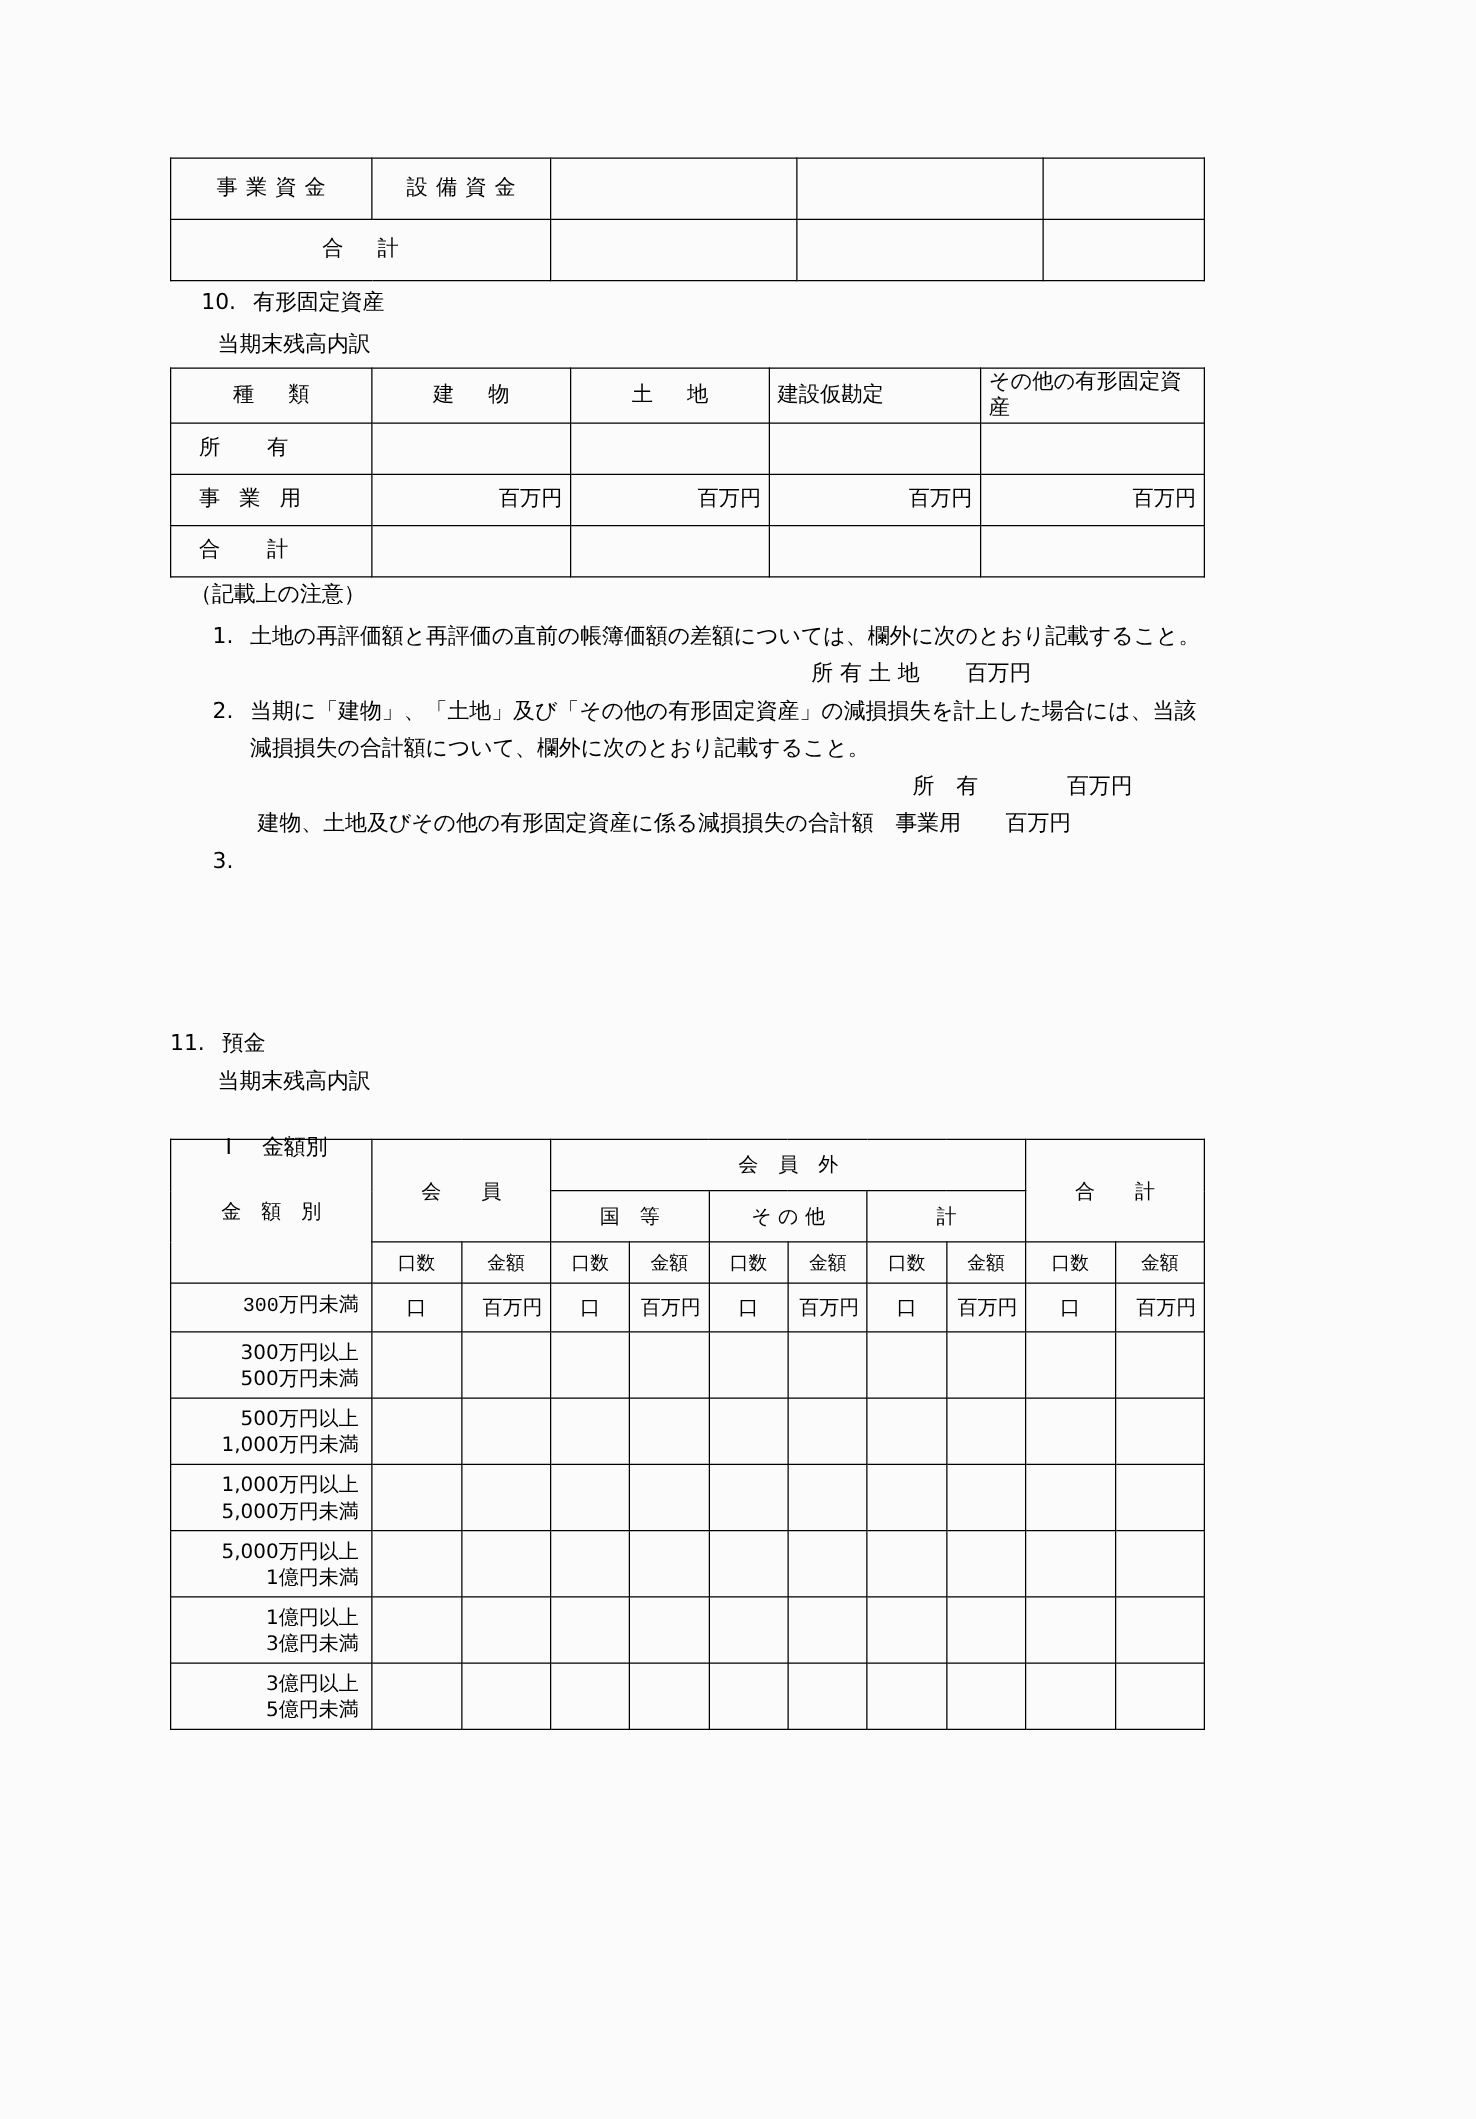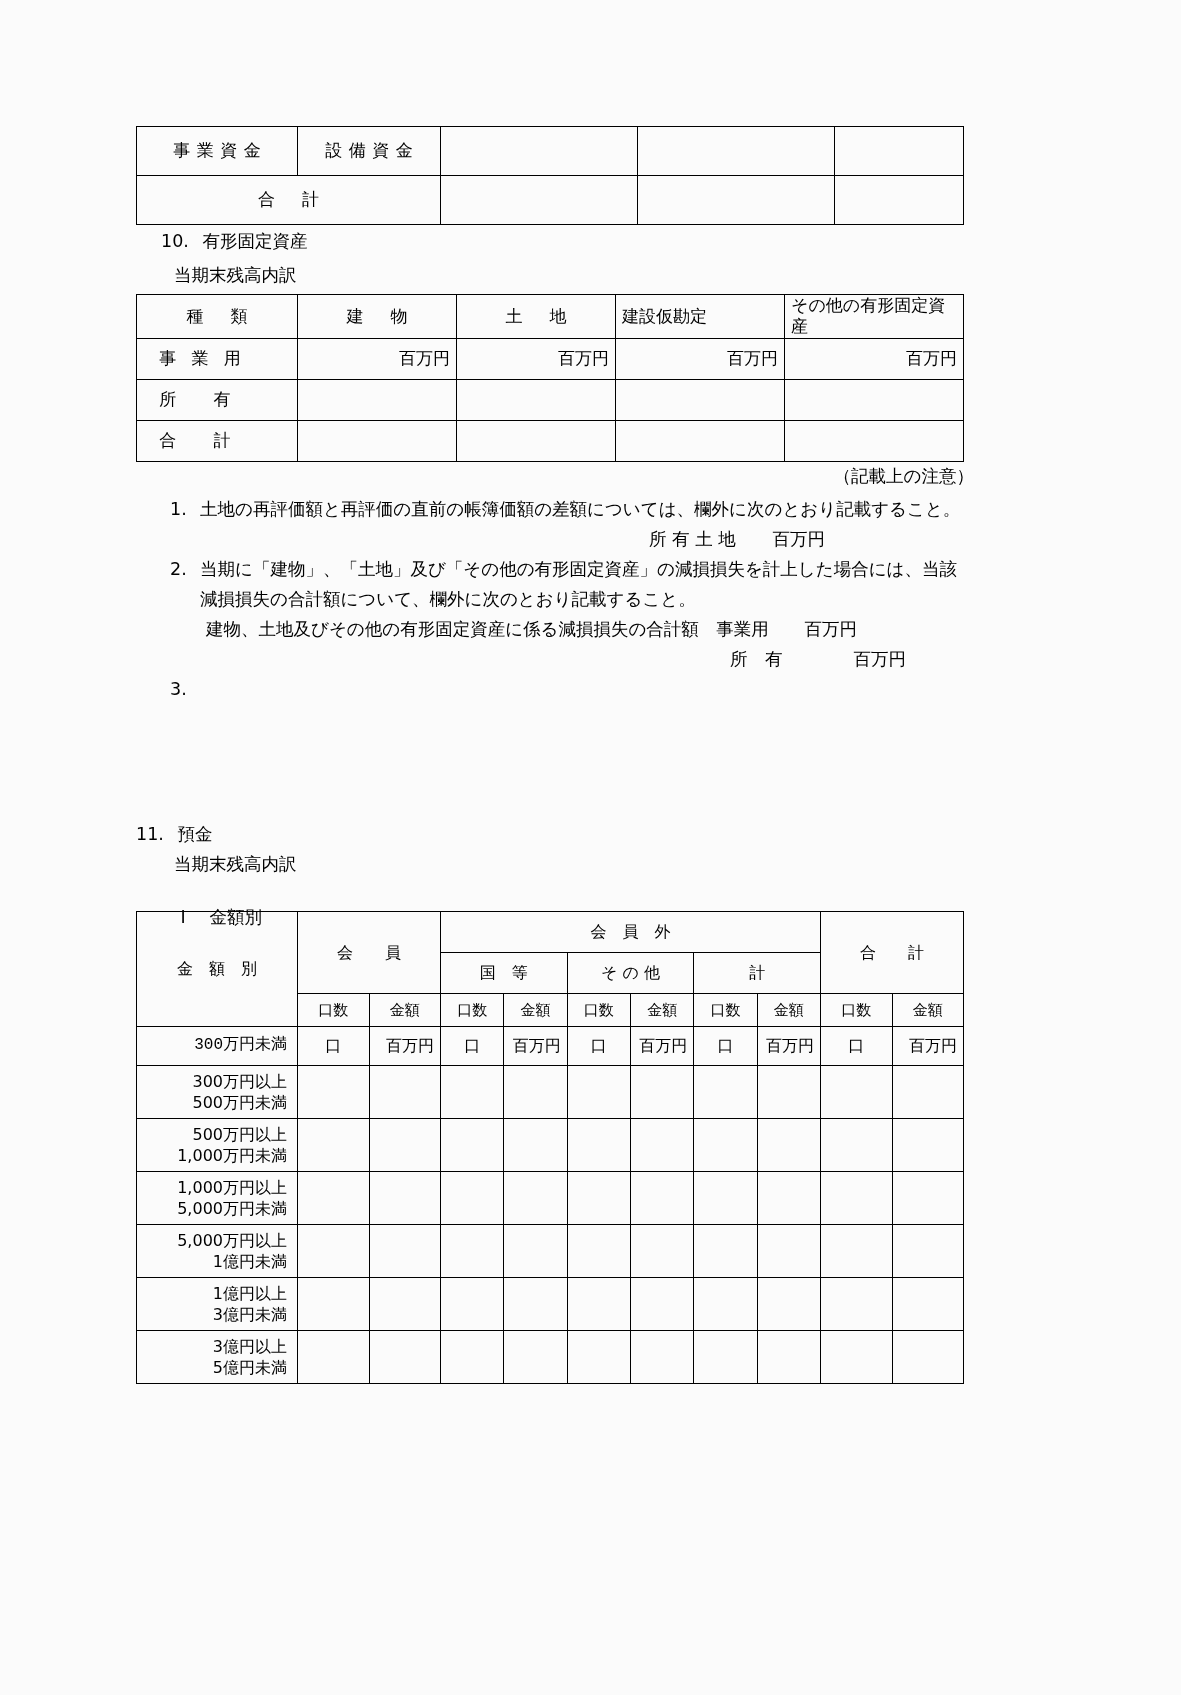--- a/index.html
+++ b/index.html
@@ -84,21 +84,21 @@
 
   
   .notes {
     position: absolute;
     left: 8px;
     top: 461px;
     width: 830px;
     font-size: 17.5px;
     line-height: 30px;
   }
-  .note-title { margin: 0 0 3px 8px; text-align: right; }
+  .note-title { margin: 0 0 3px 8px; }
   .note-item {
     position: relative;
     margin: 0 0 0 26px;
     padding-left: 30px;
   }
   .note-num {
     position: absolute;
     left: 0;
     top: 0;
   }
@@ -176,35 +176,35 @@
       </td>
       <td style="width:156px">
         <span class="ctr">建設仮勘定</span>
       </td>
       <td>
         <span class="ctr">その他の有形固定資産</span>
       </td>
     </tr>
     <tr>
       <td>
+        <span class="spread-wide" style="text-align:left;letter-spacing:2.2em">所有</span>
+      </td>
+      <td></td>
+      <td></td>
+      <td></td>
+      <td></td>
+    </tr>
+    <tr>
+      <td>
         <span class="spread-wide" style="text-align:left;letter-spacing:0.9em">事業用</span>
       </td>
       <td class="rgt">百万円</td>
       <td class="rgt">百万円</td>
       <td class="rgt">百万円</td>
       <td class="rgt">百万円</td>
-    </tr>
-    <tr>
-      <td>
-        <span class="spread-wide" style="text-align:left;letter-spacing:2.2em">所有</span>
-      </td>
-      <td></td>
-      <td></td>
-      <td></td>
-      <td></td>
     </tr>
     <tr>
       <td>
         <span class="spread-wide" style="text-align:left;letter-spacing:2.2em">合計</span>
       </td>
       <td></td>
       <td></td>
       <td></td>
       <td></td>
     </tr>
@@ -220,26 +220,26 @@
     </div>
     <div class="note-sub indent-r1">
       <span class="lblcol">所 有 土 地</span>
       <span class="amtcol">百万円</span>
     </div>
 
     <div class="note-item">
       <span class="note-num">2.</span>
       <span>当期に「建物」、「土地」及び「その他の有形固定資産」の減損損失を計上した場合には、当該減損損失の合計額について、欄外に次のとおり記載すること。</span>
     </div>
+    <div class="note-sub indent-r2">
+      <span class="lblcol" style="width:88px">所　有</span>
+      <span class="amtcol" style="width:120px;padding-left:30px">百万円</span>
+    </div>
     <div class="note-sub" style="margin-left:62px">
       <span>建物、土地及びその他の有形固定資産に係る減損損失の合計額　事業用</span>
-      <span class="amtcol" style="width:120px;padding-left:30px">百万円</span>
-    </div>
-    <div class="note-sub indent-r2">
-      <span class="lblcol" style="width:88px">所　有</span>
       <span class="amtcol" style="width:120px;padding-left:30px">百万円</span>
     </div>
 
     <div class="note-item">
       <span class="note-num">3.</span>
     </div>
   </div>
 
   <div class="sec-head" id="head-11">
     <span>11.</span>

